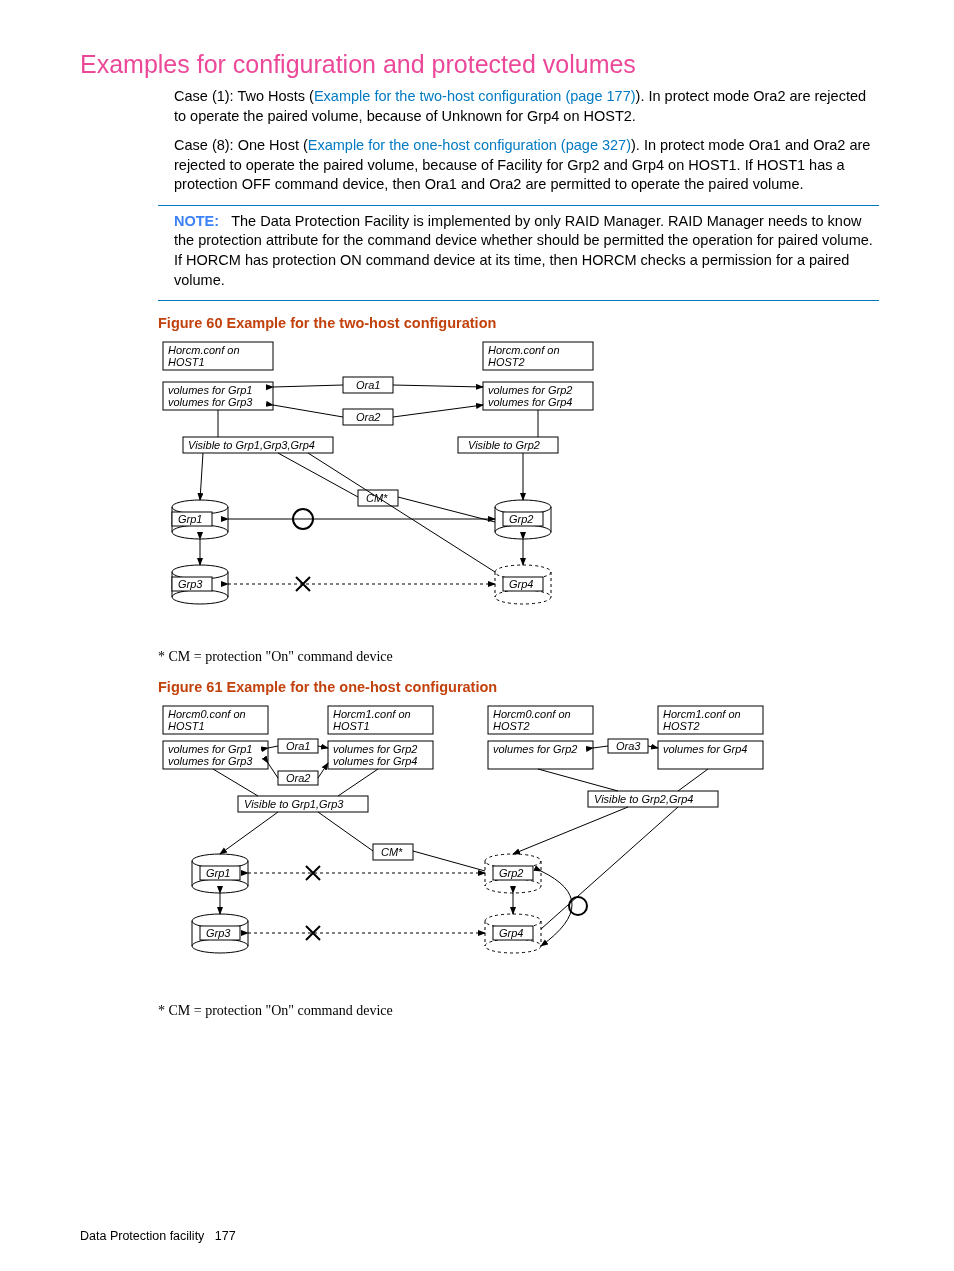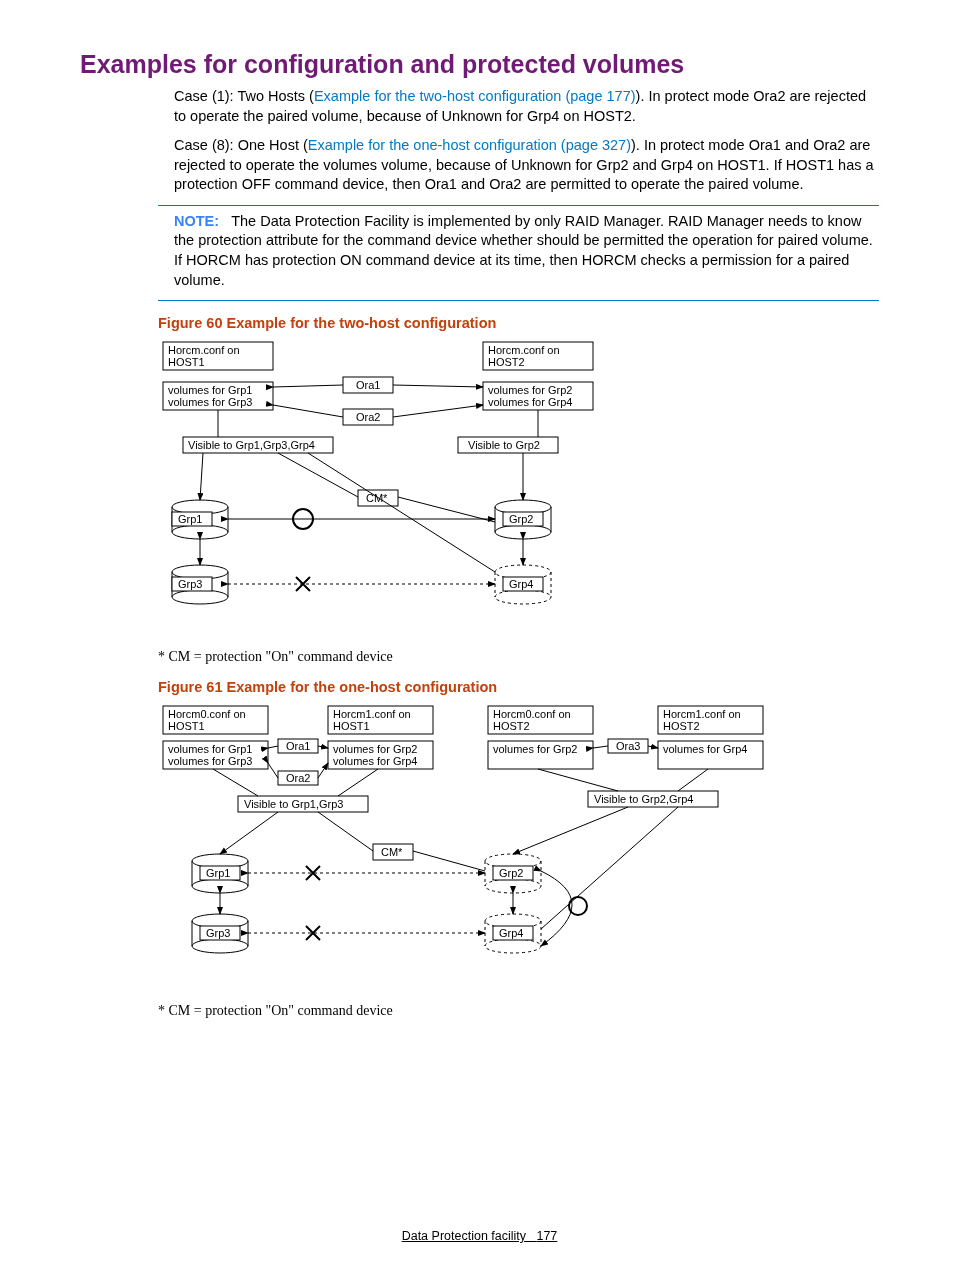--- a/index.html
+++ b/index.html
@@ -9,22 +9,22 @@
     background: #fff;
     color: #000;
     width: 954px;
   }
   .page {
     padding: 50px 75px 40px 80px;
     box-sizing: border-box;
   }
   h2.section-title {
     font-family: "Segoe UI Light", "Helvetica Neue", Arial, sans-serif;
-    font-weight: 700;
-    color: #701a75;
+    font-weight: 400;
+    color: #ec4899;
     font-size: 25px;
     margin: 0 0 8px 0;
   }
   .body-indent {
     margin-left: 78px;
   }
   p {
     font-size: 14.5px;
     line-height: 1.35;
     margin: 0 0 10px 16px;
@@ -43,33 +43,33 @@
     font-weight: bold;
   }
   .figcap {
     color: #c2410c;
     font-weight: bold;
     font-size: 14.5px;
     margin: 14px 0 6px 0;
   }
   .diagram {
     margin: 4px 0 8px 0;
+    font-style: italic;
   }
   .footnote {
     font-family: "Times New Roman", serif;
     font-size: 14px;
     margin: 6px 0 14px 0;
   }
   .footer {
     position: relative;
     margin-top: 210px;
-    text-align: center;
+    text-align: left;
     font-size: 12.5px;
     padding-right: 0;
-    text-decoration: underline;
   }
   
   svg text {
     font-family: Arial, sans-serif;
     font-size: 11px;
   }
   svg .box { fill: #fff; stroke: #000; stroke-width: 1; }
   svg .line { stroke: #000; stroke-width: 1; fill: none; }
   svg .dash { stroke: #000; stroke-width: 1; fill: none; stroke-dasharray: 3 3; }
 </style>
@@ -80,21 +80,21 @@
 
   <h2 class="section-title">Examples for configuration and protected volumes</h2>
 
   <div class="body-indent">
 
     <p>
       <span>Case (1): Two Hosts (</span><a class="link" href="#">Example for the two-host configuration (page 177)</a><span>). In protect mode Ora2 are rejected to operate the paired volume, because of Unknown for Grp4 on HOST2.</span>
     </p>
 
     <p>
-      <span>Case (8): One Host (</span><a class="link" href="#">Example for the one-host configuration (page 327)</a><span>). In protect mode Ora1 and Ora2 are rejected to operate the volumes volume, because of Unknown for Grp2 and Grp4 on HOST1. If HOST1 has a protection OFF command device, then Ora1 and Ora2 are permitted to operate the paired volume.</span>
+      <span>Case (8): One Host (</span><a class="link" href="#">Example for the one-host configuration (page 327)</a><span>). In protect mode Ora1 and Ora2 are rejected to operate the paired volume, because of Facility for Grp2 and Grp4 on HOST1. If HOST1 has a protection OFF command device, then Ora1 and Ora2 are permitted to operate the paired volume.</span>
     </p>
 
     <hr class="sep">
     <p>
       <span class="note-label">NOTE:</span>&nbsp;&nbsp;&nbsp;<span>The Data Protection Facility is implemented by only RAID Manager. RAID Manager needs to know the protection attribute for the command device whether should be permitted the operation for paired volume. If HORCM has protection ON command device at its time, then HORCM checks a permission for a paired volume.</span>
     </p>
     <hr class="sep">
 
     <div class="figcap">Figure 60 Example for the two-host configuration</div>
 

